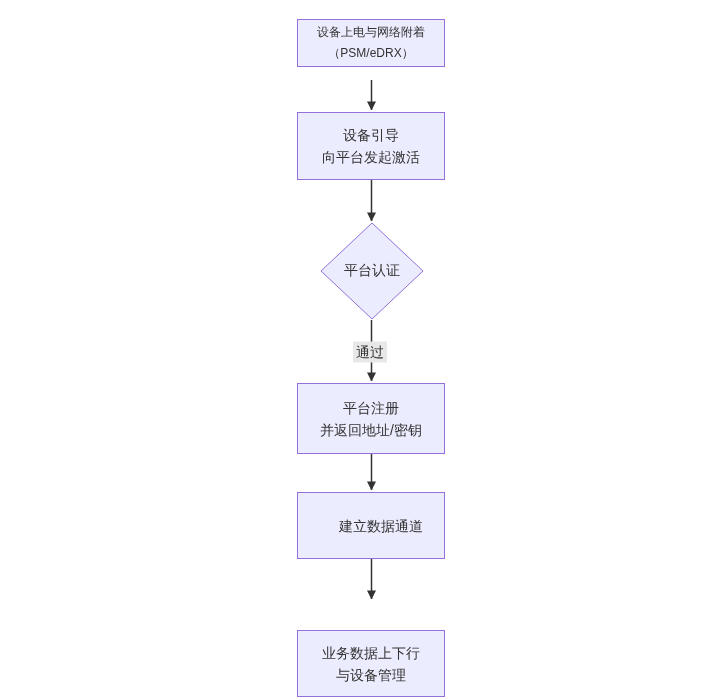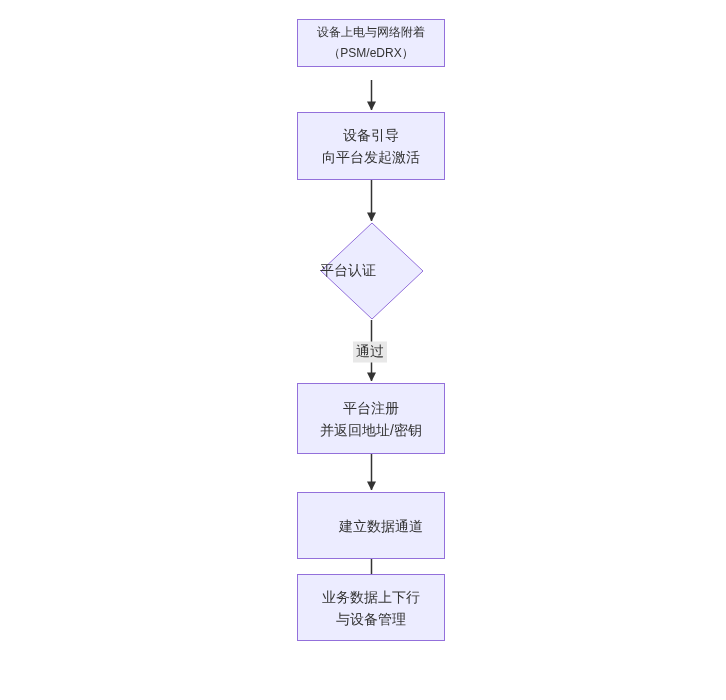--- a/index.html
+++ b/index.html
@@ -55,20 +55,21 @@
     color: var(--node-text, #333333);
   }
   .node-label.small {
     font-size: 12px;
     line-height: 21px;
   }
   .node-diamond {
     position: absolute;
     display: flex;
     align-items: center;
+    justify-content: center;
   }
   .node-diamond svg {
     position: absolute;
     left: 0; top: 0;
   }
   .diamond-shape {
     fill: var(--node-fill, #ECECFF);
     stroke: var(--node-border, #9370DB);
     stroke-width: 1;
   }
@@ -80,21 +81,20 @@
   }
   .edge-label {
     position: absolute;
     transform: translate(-50%, -50%);
     background: var(--edge-label-bg, #e8e8e8);
     color: var(--node-text, #333333);
     font-size: 14px;
     line-height: 17px;
     padding: 2px 3px;
     white-space: nowrap;
-    font-family: Liberation Mono, monospace;
   }
 </style>
 </head>
 <body>
 
 <div class="canvas">
 
   <svg class="edges-layer" width="726" height="700" viewBox="0 0 726 700" aria-hidden="true">
     <defs>
       <marker id="arrowhead" viewBox="0 0 10 10" refX="9.5" refY="5" markerUnits="userSpaceOnUse" markerWidth="9" markerHeight="9" orient="auto">
@@ -137,20 +137,20 @@
       <div>并返回地址/密钥</div>
     </div>
   </div>
 
   <div class="node" style="left:297px; top:492px; width:148px; height:67px;padding-left:20px;">
     <div class="node-label">
       <div>建立数据通道</div>
     </div>
   </div>
 
-  <div class="node" style="left:297px; top:574px; width:148px; height:67px;">
+  <div class="node" style="left:297px; top:630px; width:148px; height:67px;">
     <div class="node-label">
       <div>业务数据上下行</div>
       <div>与设备管理</div>
     </div>
   </div>
 
 </div>
 
 </body></html>

